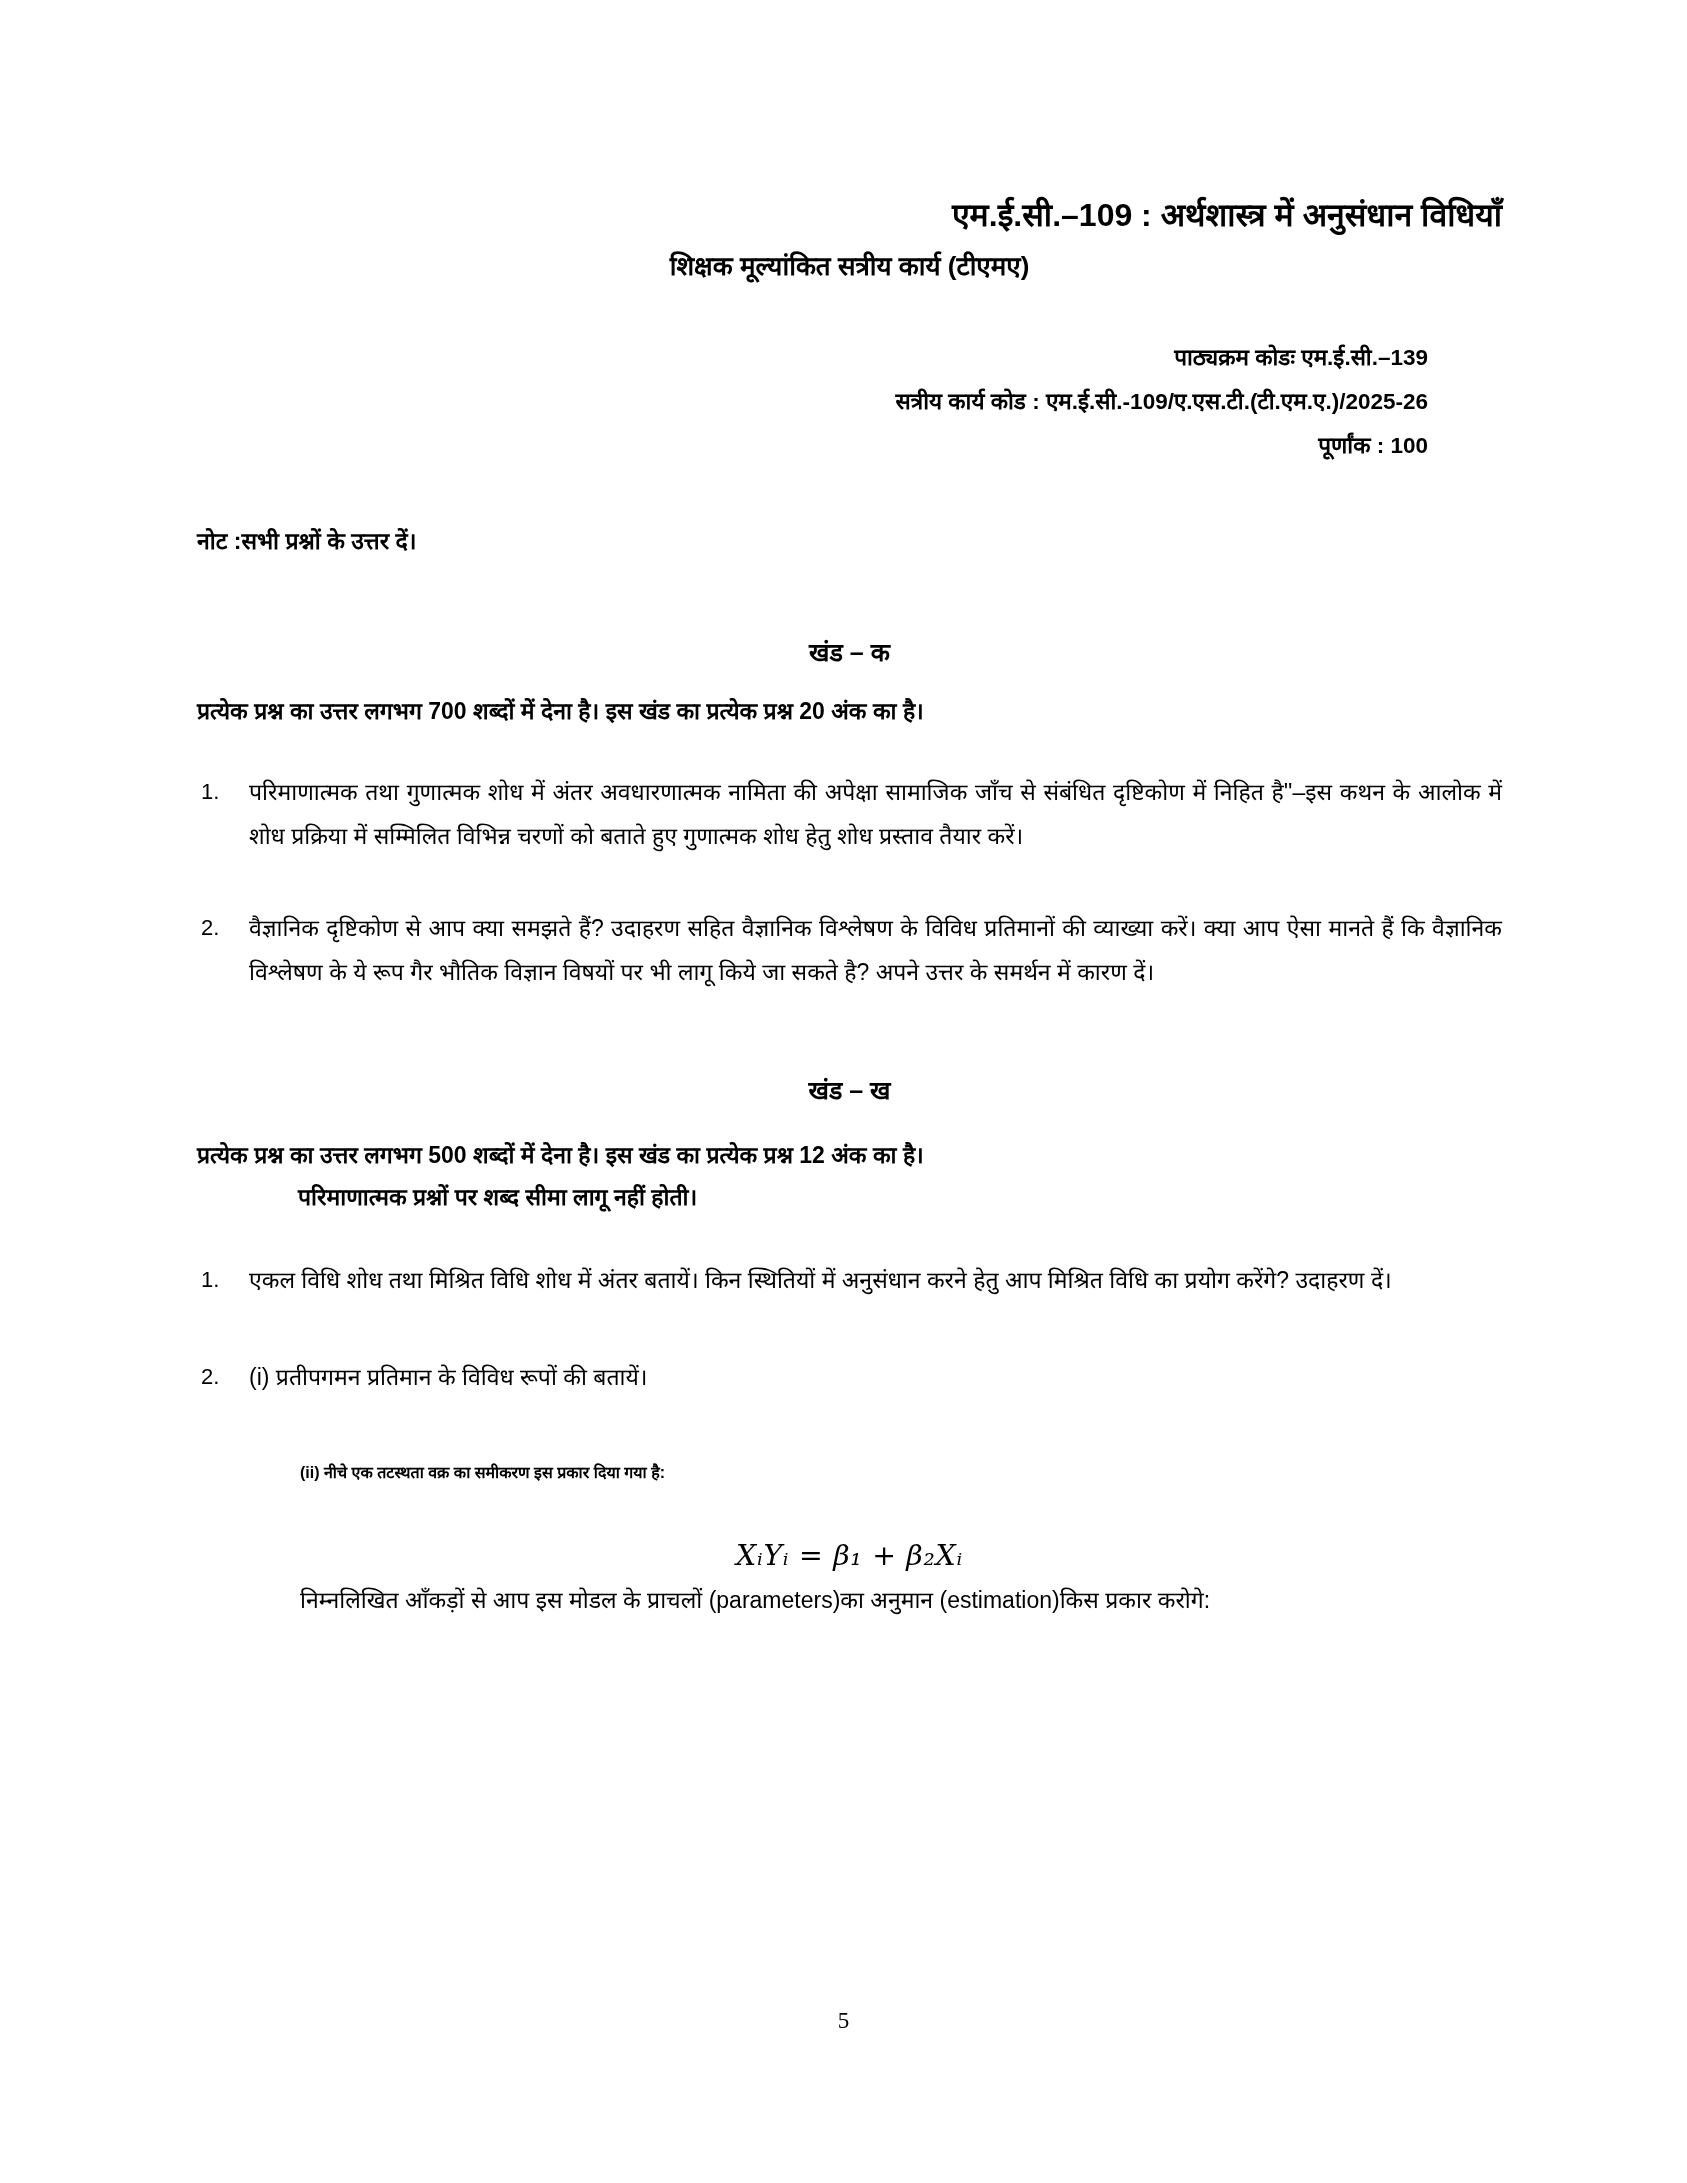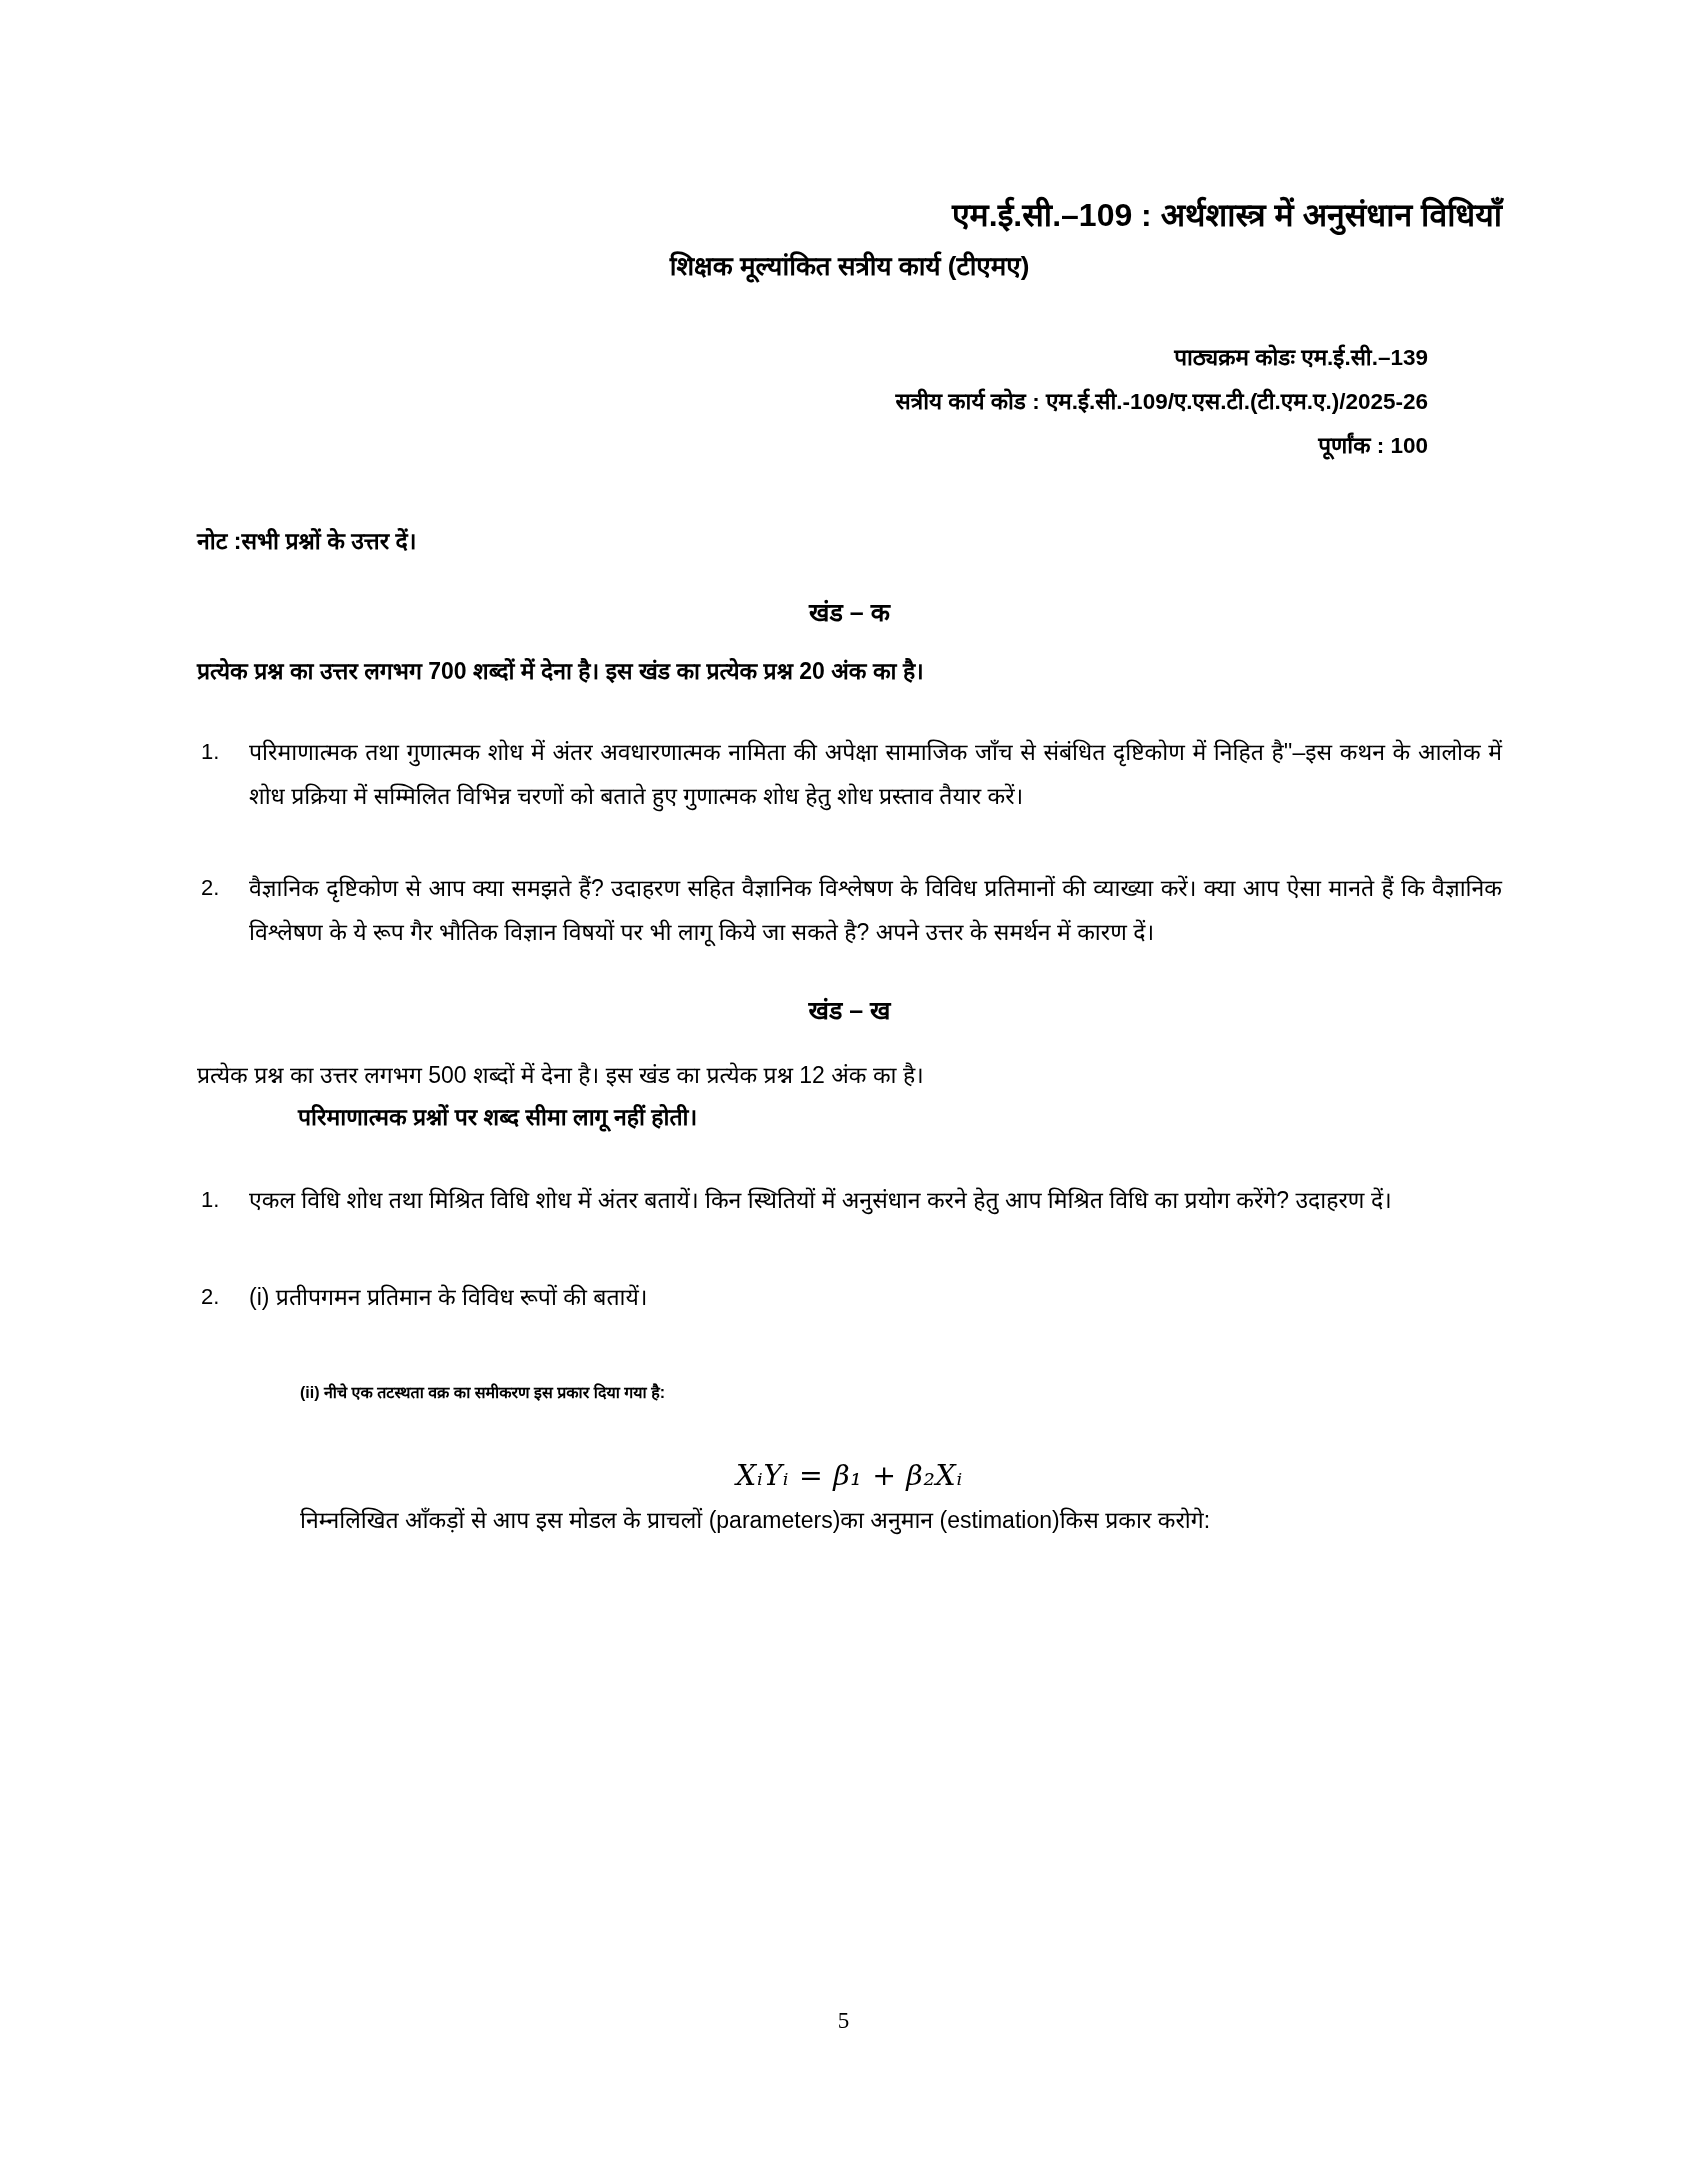--- a/index.html
+++ b/index.html
@@ -45,21 +45,21 @@
     font-weight: bold;
     font-size: 23px;
     display: flex;
   }
   .note-label {
     flex: 0 0 auto;
   }
   .note-text {
   }
   .section-heading {
-    margin-top: 38px;
+    margin-top: 78px;
     text-align: center;
     font-weight: bold;
     font-size: 25px;
   }
   .instruction {
     margin-top: 22px;
     text-align: left;
     font-weight: bold;
     font-size: 23px;
     line-height: 42px;
@@ -77,21 +77,21 @@
     box-sizing: border-box;
     padding-left: 4px;
     font-size: 22px;
   }
   .q-text {
     flex: 1;
     text-align: justify;
   }
   .instr-b1 {
     margin-top: 28px;
-    font-weight: normal;
+    font-weight: bold;
     font-size: 23px;
     line-height: 42px;
   }
   .instr-b2 {
     font-weight: bold;
     font-size: 23px;
     line-height: 42px;
     padding-left: 101px;
   }
   .q-gap-b1 { margin-top: 40px; }

